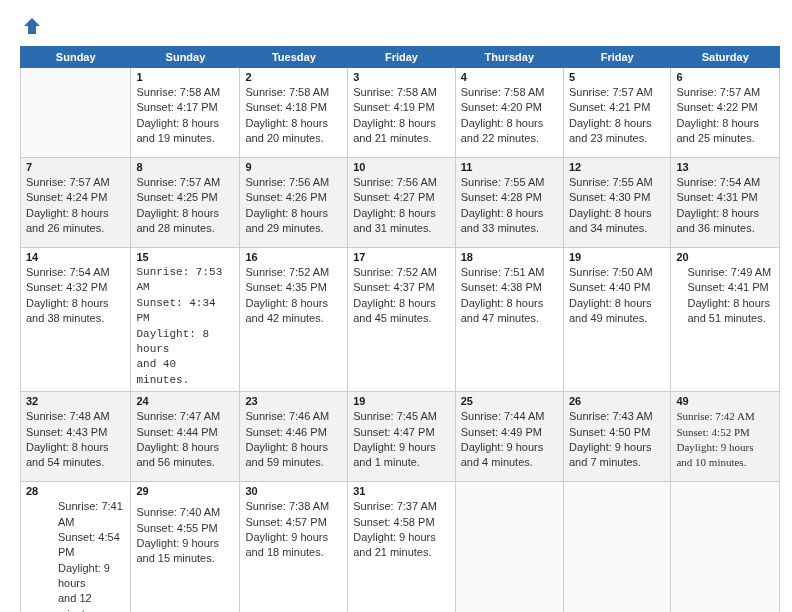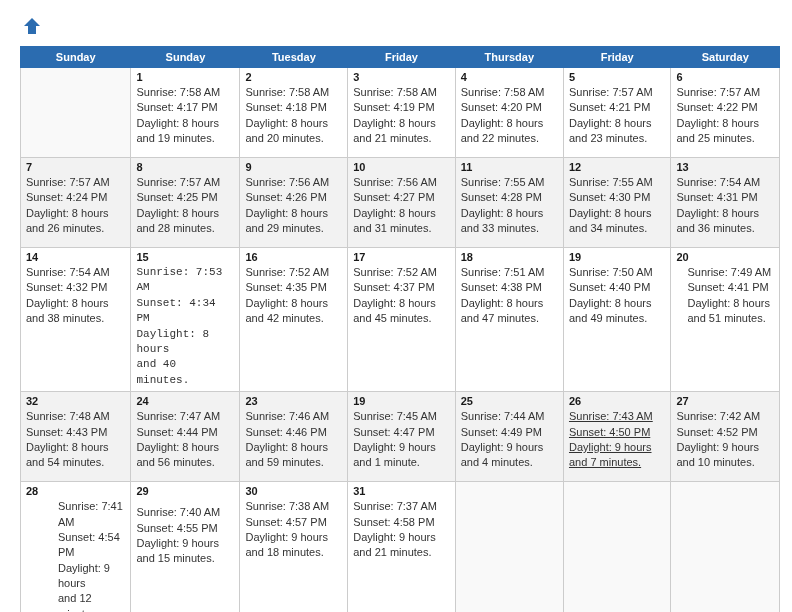--- a/index.html
+++ b/index.html
@@ -309,28 +309,28 @@
           </td>
           <td>
             <span class="day-num">25</span>
             <div class="day-info" style="white-space: pre-line;">Sunrise: 7:44 AM
 Sunset: 4:49 PM
 Daylight: 9 hours
 and 4 minutes.</div>
           </td>
           <td>
             <span class="day-num">26</span>
-            <div class="day-info" style="white-space: pre-line; text-decoration: underline;">Sunrise: 7:43 AM
+            <div class="day-info" style="white-space: pre-line;">Sunrise: 7:43 AM
 Sunset: 4:50 PM
 Daylight: 9 hours
 and 7 minutes.</div>
           </td>
           <td>
-            <span class="day-num">27</span>
-            <div class="day-info" style="white-space: pre-line;">Sunrise: 7:42 AM
+            <span class="day-num">49</span>
+            <div class="day-info" style="white-space: pre-line; font-family: Liberation Serif, serif;">Sunrise: 7:42 AM
 Sunset: 4:52 PM
 Daylight: 9 hours
 and 10 minutes.</div>
           </td>
         </tr>
         <tr>
           <td>
             <span class="day-num">28</span>
             <div class="day-info" style="white-space: pre-line; margin-left: 32px;">Sunrise: 7:41 AM
 Sunset: 4:54 PM

